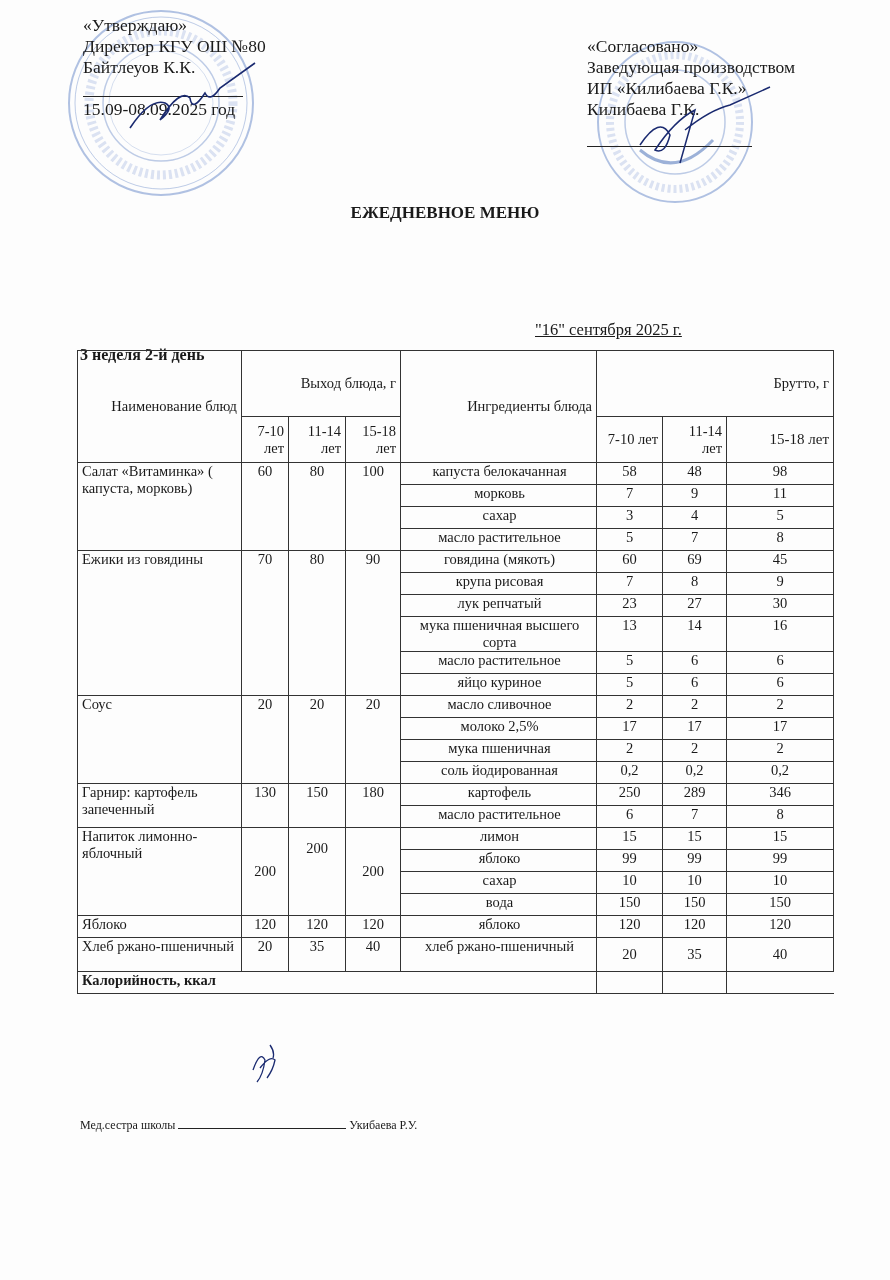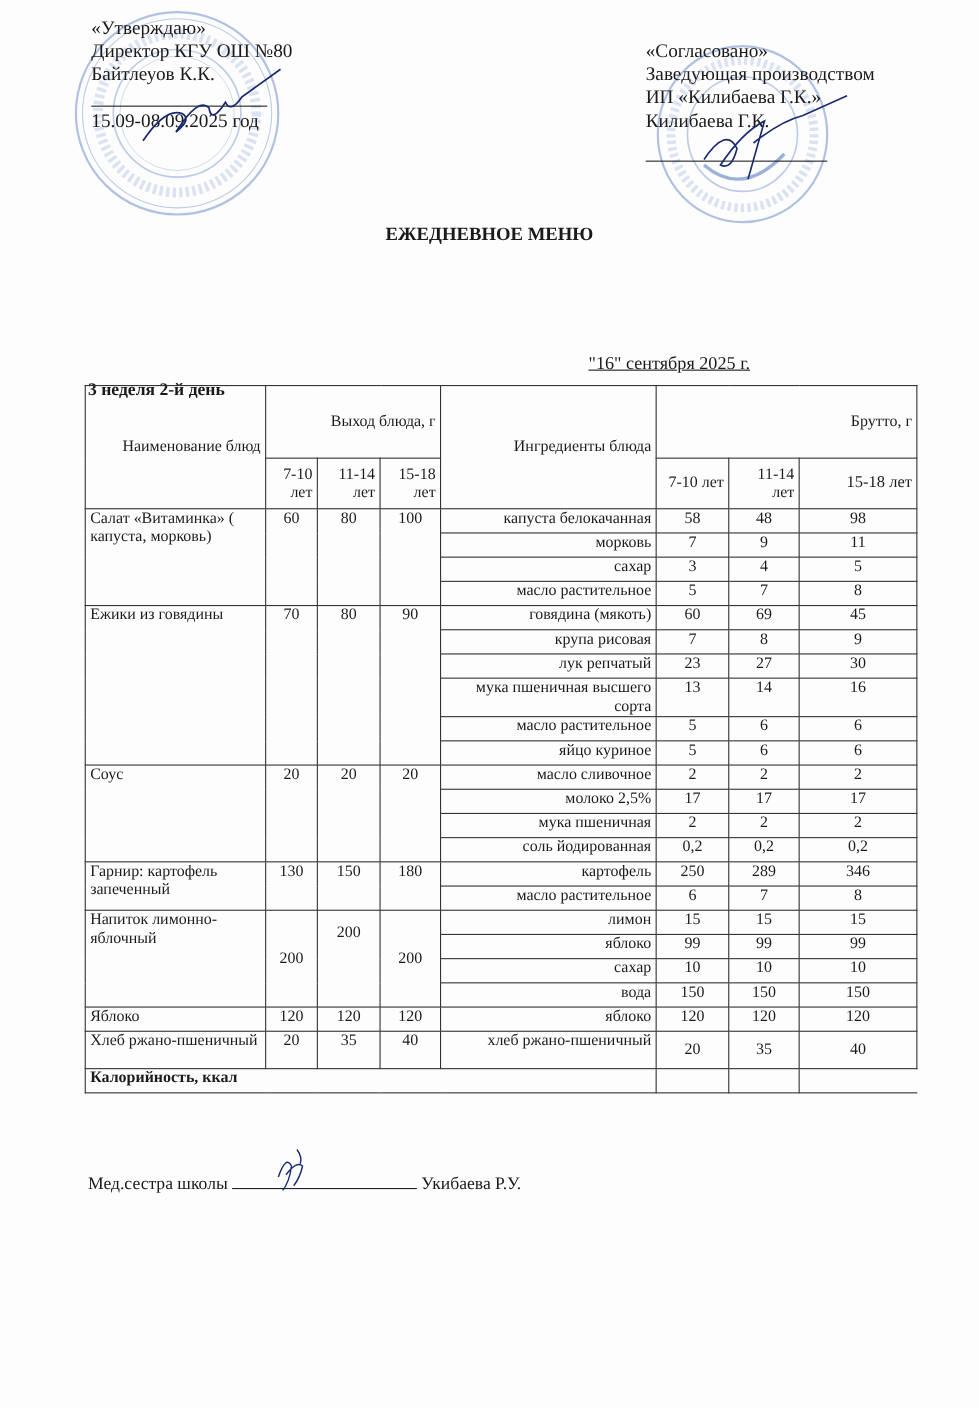--- a/index.html
+++ b/index.html
@@ -20,26 +20,26 @@
   .week { left: 80px; top: 322px; font-weight: bold; font-size: 16px; margin-top: 24px; }
   .date { left: 535px; top: 320px; font-size: 16.5px; text-decoration: underline; }
   table.menu {
     position: absolute; left: 77px; top: 350px; border-collapse: collapse; table-layout: fixed;
     font-size: 14.5px; width: 756px;
   }
   table.menu td, table.menu th { border: 1px solid #333; padding: 0 4px; vertical-align: top; line-height: 17px; }
   table.menu th { font-weight: normal; text-align: right; vertical-align: middle; font-size: 14.5px; }
   .num { text-align: center; }
   .dish { text-align: left; }
-  .ing { text-align: right; padding-left: 6px !important; }
+  .ing { text-align: center; padding-left: 6px !important; }
   .h-main { height: 66px; }
   .h-sub { height: 46px; }
   tr.r { height: 22px; }
   tr.r2 { height: 34px; }
-  .med { left: 80px; top: 1066px; font-size: 16px; white-space: nowrap; }
+  .med { left: 80px; top: 1114px; font-size: 12px; white-space: nowrap; }
   .med .blank { display: inline-block; width: 168px; border-bottom: 1px solid #222; height: 14px; vertical-align: baseline; position: relative; }
   .pen { position: absolute; pointer-events: none; }
 </style>
 </head>
 <body>
 
 <div class="stamp" style="left:66px;top:8px;width:190px;height:190px;">
   <svg viewBox="0 0 190 190">
     <circle cx="95" cy="95" r="92" fill="none" stroke="#7d9ad0" stroke-width="2" opacity="0.6"></circle>
     <circle cx="95" cy="95" r="86" fill="none" stroke="#7d9ad0" stroke-width="1" opacity="0.5"></circle>

